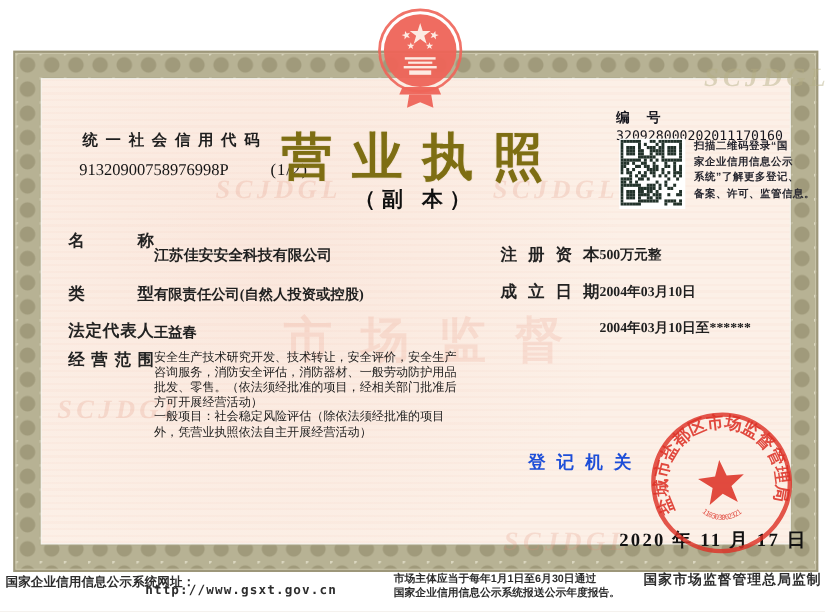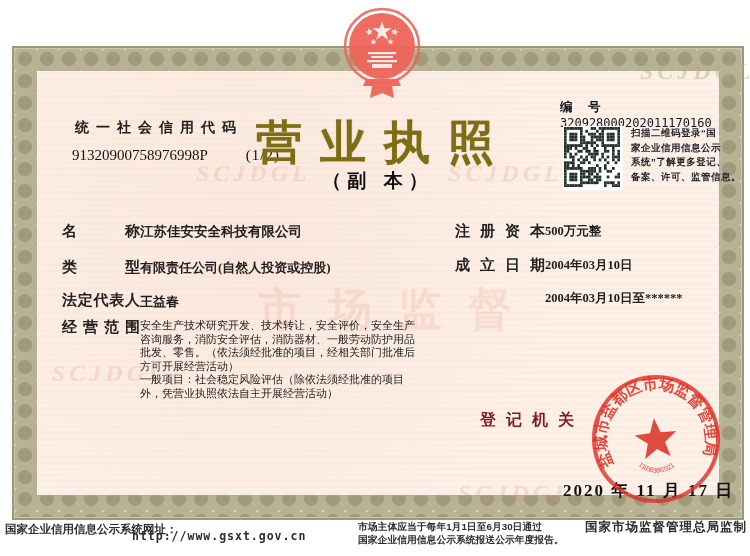--- a/index.html
+++ b/index.html
@@ -50,21 +50,21 @@
               white-space:pre-line;font-weight:bold;letter-spacing:.5px;}
 
   .f-label-l{left:62px;width:78px;}
   .f-value-l{left:140px;}
   .f-label-r{left:455px;width:90px;}
   .f-value-r{left:545px;}
 
   .scope-value{width:282px;font-size:11px;line-height:13.5px;white-space:pre-line;color:#1c1c1c;}
   .addr-value{width:198px;font-size:11px;line-height:13.5px;color:#1c1c1c;}
 
-  .reg-label{left:480px;top:410px;font-size:16px;font-weight:bold;letter-spacing:10px;color:#7f1d1d;}
+  .reg-label{left:480px;top:410px;font-size:16px;font-weight:bold;letter-spacing:10px;color:#1d4ed8;}
   .date-line{left:563px;top:479px;font-size:17px;font-weight:bold;color:#111;letter-spacing:2px;
              font-family:"Liberation Serif",serif;}
 
   .seal{left:586px;top:369px;width:140px;height:140px;z-index:4;transform:rotate(-6deg);}
   .emblem{left:342px;top:6px;width:80px;height:100px;z-index:5;}
 
   
   .footer-item{position:absolute;color:#2d2d2d;z-index:3;}
   .site-label{left:5px;top:522px;font-size:11.5px;font-weight:bold;}
   .site-url{left:132px;top:529px;font-size:11.5px;font-family:"DejaVu Sans Mono",monospace;font-weight:bold;letter-spacing:1px;}
@@ -358,21 +358,21 @@
         <rect x="18" y="20" width="1" height="1" fill="#22322a"></rect>
         <rect x="19" y="20" width="1" height="1" fill="#22322a"></rect>
         <rect x="20" y="20" width="1" height="1" fill="#22322a"></rect>
       </svg>
   </div>
   <div class="abs qr-caption">扫描二维码登录“国
 家企业信用信息公示
 系统”了解更多登记、
 备案、许可、监管信息。</div>
 
-  <div class="abs label f-label-l" style="top:222px;">名称</div>
+  <div class="abs label f-label-l" style="top:210px;">名称</div>
   <div class="abs value f-value-l" style="top:223px;font-size:13.5px;font-weight:bold;">江苏佳安安全科技有限公司</div>
 
   <div class="abs label f-label-l" style="top:258px;">类型</div>
   <div class="abs value f-value-l" style="top:259px;font-size:13px;font-weight:bold;">有限责任公司(自然人投资或控股)</div>
 
   <div class="abs label f-label-l" style="top:291px;">法定代表人</div>
   <div class="abs value f-value-l" style="top:293px;font-size:13px;font-weight:bold;">王益春</div>
 
   <div class="abs label f-label-l" style="top:318px;">经营范围</div>
   <div class="abs value f-value-l scope-value" style="top:319px;">安全生产技术研究开发、技术转让，安全评价，安全生产咨询服务，消防安全评估，消防器材、一般劳动防护用品批发、零售。（依法须经批准的项目，经相关部门批准后方可开展经营活动）

